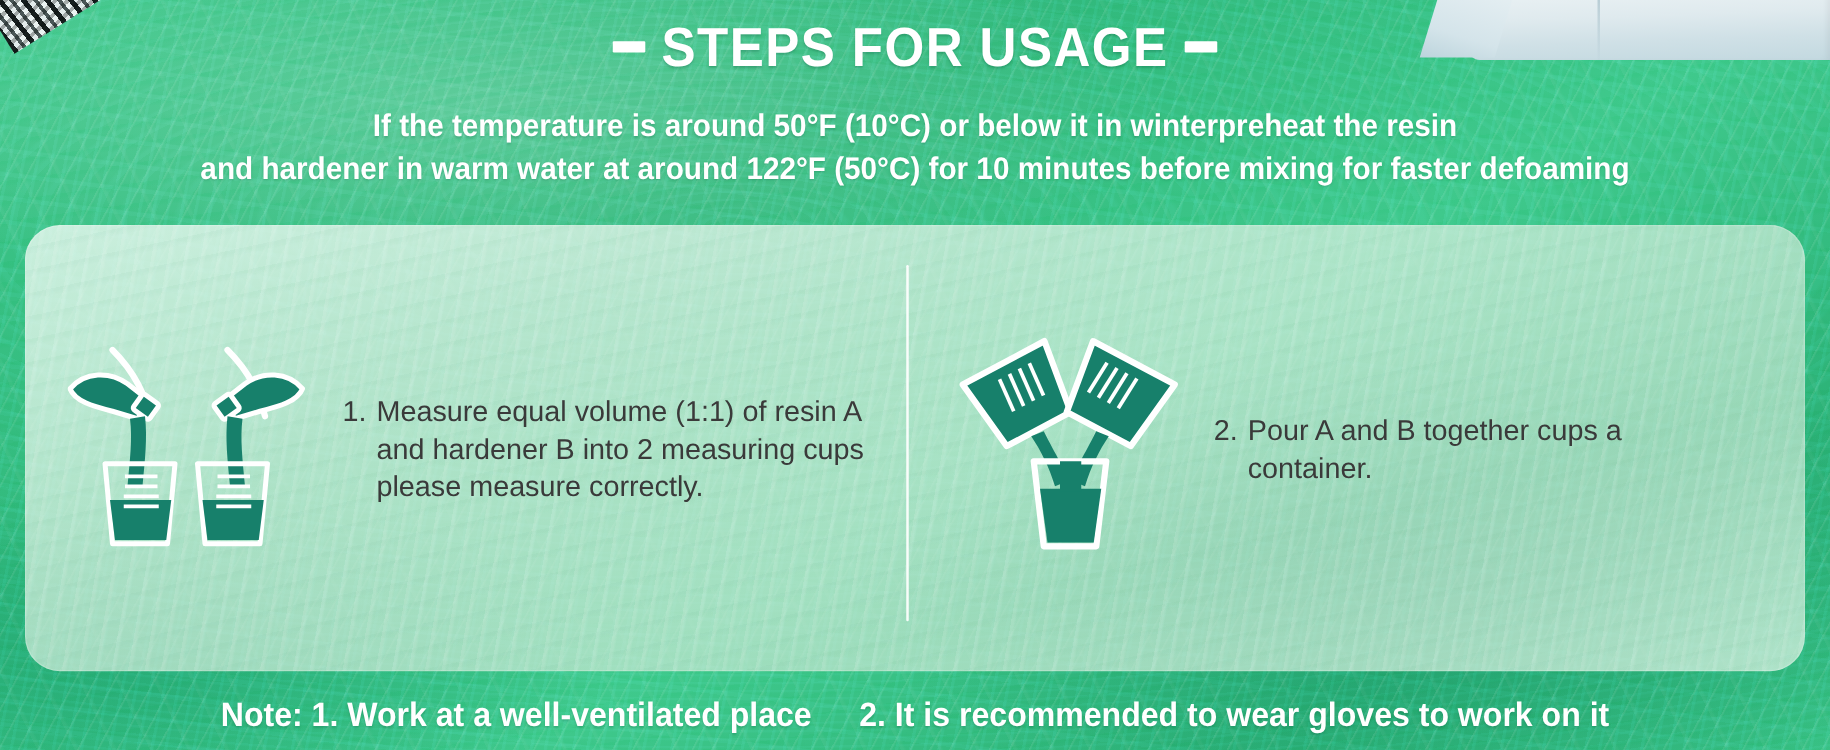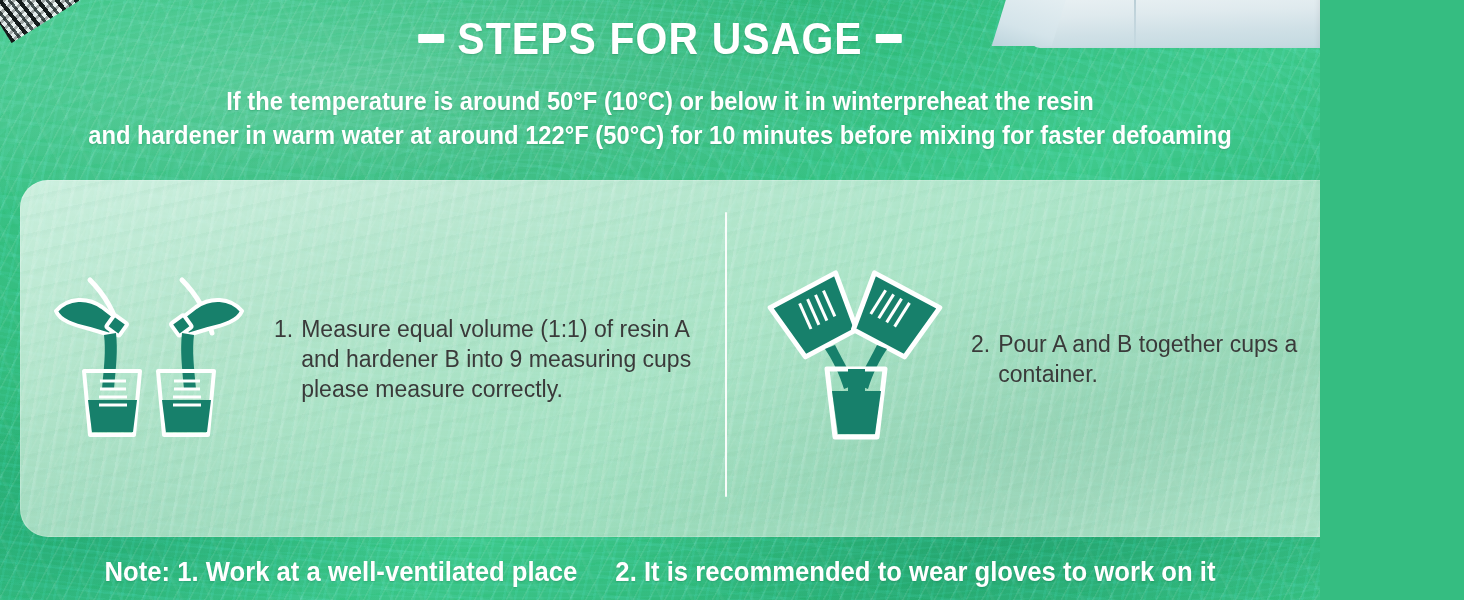--- a/index.html
+++ b/index.html
@@ -2,21 +2,21 @@
 <html><head>
 <meta charset="utf-8">
 <style>
   html,body{margin:0;padding:0;}
   body{
     width:1464px;height:600px;overflow:hidden;
     font-family:"Liberation Sans","DejaVu Sans",sans-serif;
     background:#35bd81;
   }
   #banner{
-    position:relative;width:1320px;height:600px;overflow:hidden;
+    position:relative;width:1464px;height:600px;overflow:hidden;
     background:
       radial-gradient(ellipse 900px 260px at 26% 14%, rgba(255,255,255,.20), rgba(255,255,255,0) 62%),
       radial-gradient(ellipse 700px 300px at 78% 78%, rgba(16,130,96,.40), rgba(0,0,0,0) 65%),
       radial-gradient(ellipse 520px 200px at 8% 88%, rgba(13,140,100,.35), rgba(0,0,0,0) 70%),
       linear-gradient(150deg,#3ec78a 0%,#31b97c 34%,#3fc98c 58%,#2cb277 82%,#39c285 100%);
   }
   
   #ripples{
     position:absolute;inset:0;pointer-events:none;
     background-image:
@@ -183,21 +183,21 @@
               <line x1="120" y1="112" x2="146" y2="112"></line>
               <line x1="120" y1="120" x2="146" y2="120"></line>
               <line x1="119" y1="128" x2="147" y2="128"></line>
               <line x1="119" y1="136" x2="147" y2="136"></line>
             </g>
           </g>
         </svg>
       </div>
       <div class="step-text" id="step1-text">
         <span class="step-num">1.</span>
-        <span class="step-body">Measure equal volume (1:1) of resin A and hardener B into 9 measuring cups please measure correctly.</span>
+        <span class="step-body">Measure equal volume (1:1) of resin A and hardener B into 2 measuring cups please measure correctly.</span>
       </div>
     </div>
 
     <div id="divider"></div>
 
     <div class="col" id="col2">
       <div class="icon-wrap">
         <svg width="180" height="175" viewBox="0 0 180 175" aria-hidden="true">
 
           <g transform="rotate(-28 52 50)">

